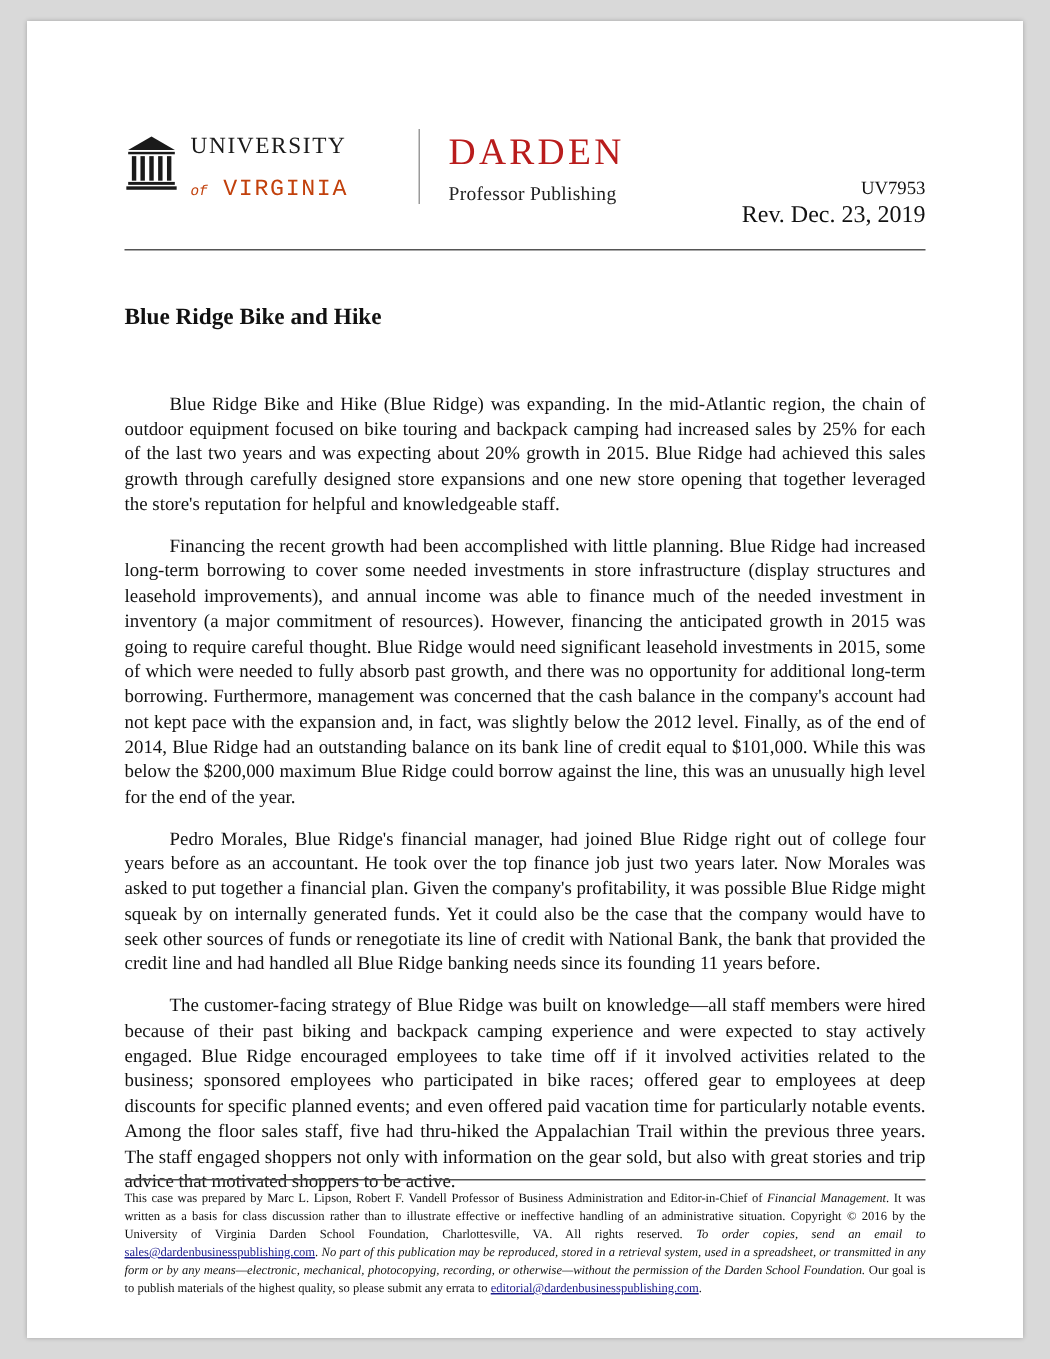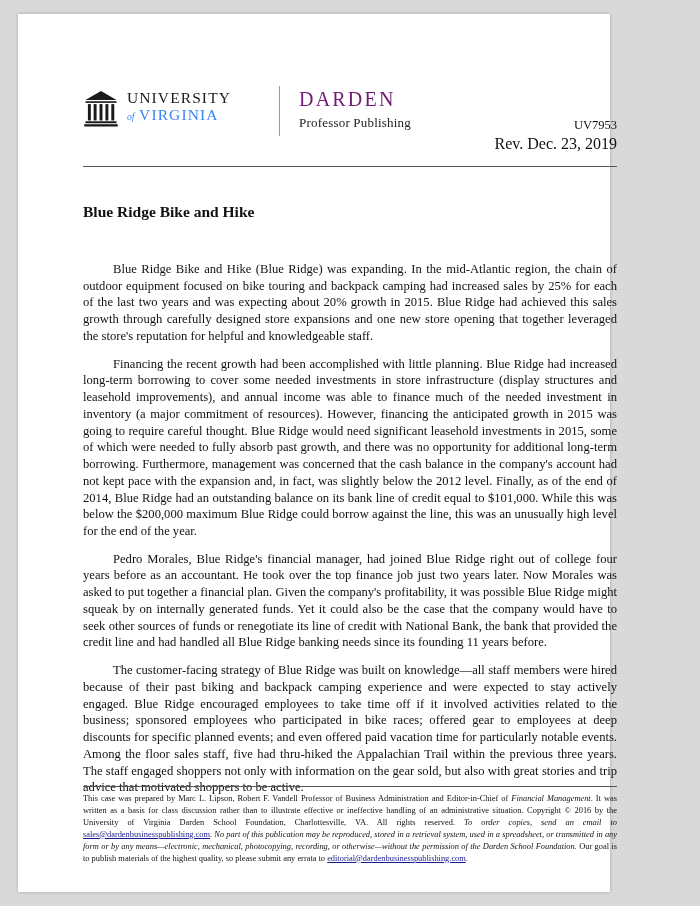--- a/index.html
+++ b/index.html
@@ -10,21 +10,21 @@
   body {
     width: 700px;
     height: 906px;
     font-family: "Liberation Serif", serif;
     overflow: hidden;
   }
   .page {
     position: absolute;
     left: 18px;
     top: 14px;
-    width: 592px;
+    width: 664px;
     height: 878px;
     background: #ffffff;
     box-shadow: 0 0 3px rgba(0,0,0,0.25);
     box-sizing: border-box;
     padding: 0;
   }
   .content {
     position: absolute;
     left: 65px;
     top: 0;
@@ -54,26 +54,26 @@
     padding-top: 4px;
   }
   .uva-line1 {
     font-family: "Liberation Serif", serif;
     font-size: 15.5px;
     letter-spacing: 1.1px;
     color: #1a1a1a;
     line-height: 1.05;
   }
   .uva-line2 {
-    font-family: Liberation Serif, serif;
+    font-family: Liberation Mono, monospace;
     font-size: 15.5px;
     letter-spacing: 1.1px;
-    color: #3b82f6;
+    color: #c2410c;
     line-height: 1.05;
-    margin-top: 1px;
+    margin-top: 12px;
   }
   .uva-of {
     font-size: 9.5px;
     font-style: italic;
     letter-spacing: 0;
   }
   .divider-vert {
     position: absolute;
     left: 196px;
     top: 0;
@@ -81,23 +81,23 @@
     height: 50px;
     background: #9a9a9a;
   }
   .darden-block {
     position: absolute;
     left: 216px;
     top: 2px;
   }
   .darden-title {
     font-family: "Liberation Serif", serif;
-    font-size: 20px;
+    font-size: 25px;
     letter-spacing: 2.2px;
-    color: #701a75;
+    color: #b91c1c;
     line-height: 1.1;
   }
   .darden-sub {
     font-family: "Liberation Serif", serif;
     font-size: 13px;
     color: #222;
     margin-top: 5px;
     letter-spacing: 0.2px;
   }
   .doc-id {

